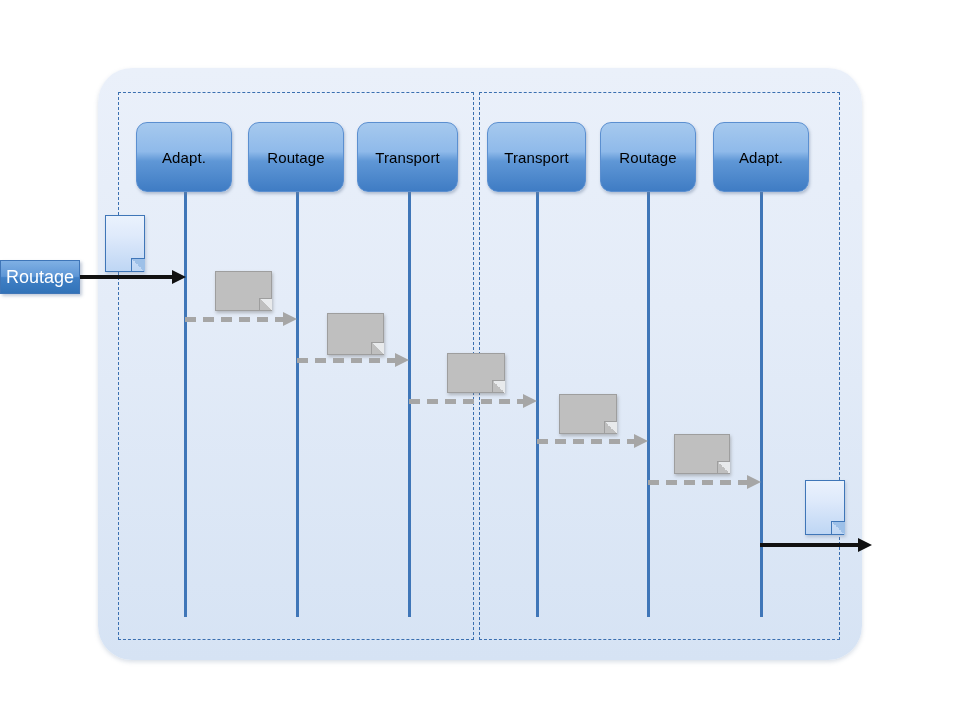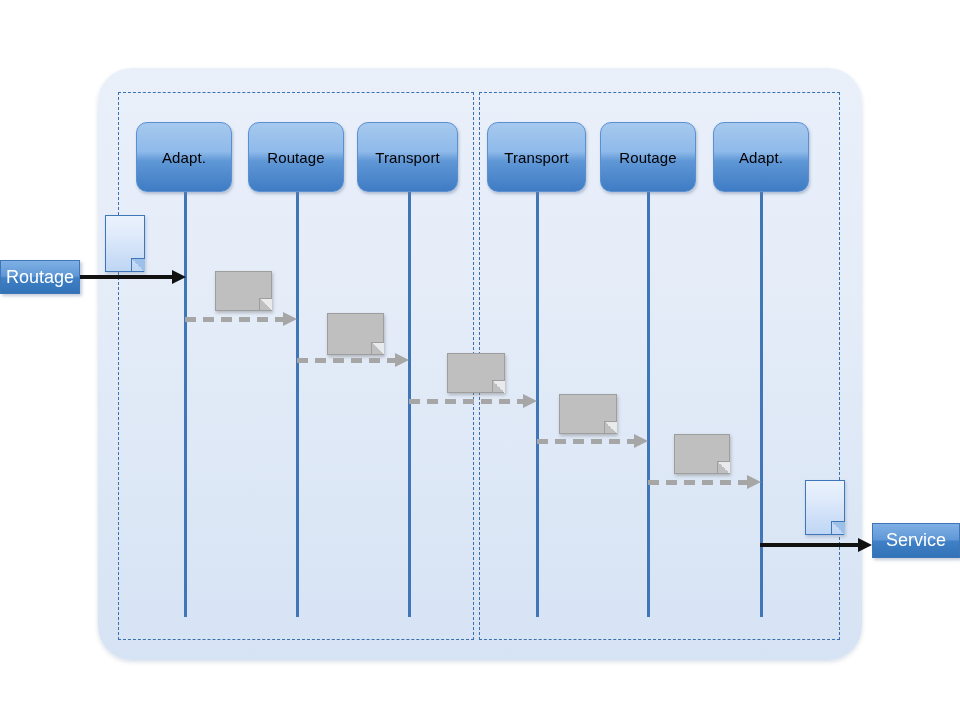--- a/index.html
+++ b/index.html
@@ -182,15 +182,14 @@
   </div>
 
   <div class="pagedoc" style="left:805px;top:480px;width:40px;height:55px;">
     <span class="fold"></span>
   </div>
 
   <div class="blackarrow" style="left:760px;top:540px;width:112px;">
     <span class="shaft"></span>
     <span class="head"></span>
   </div>
-  <div class="endpoint" style="left:872px;top:523px;width:88px;height:35px;">Service</div>
 
 </div>
 
 </body></html>

